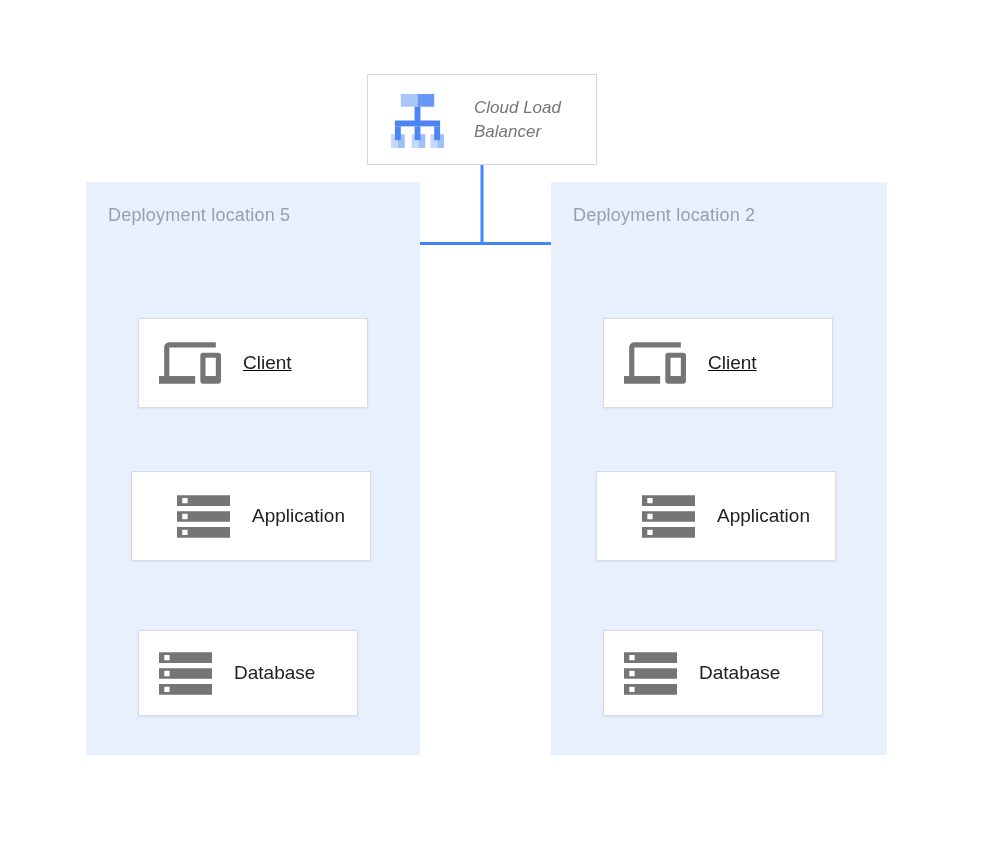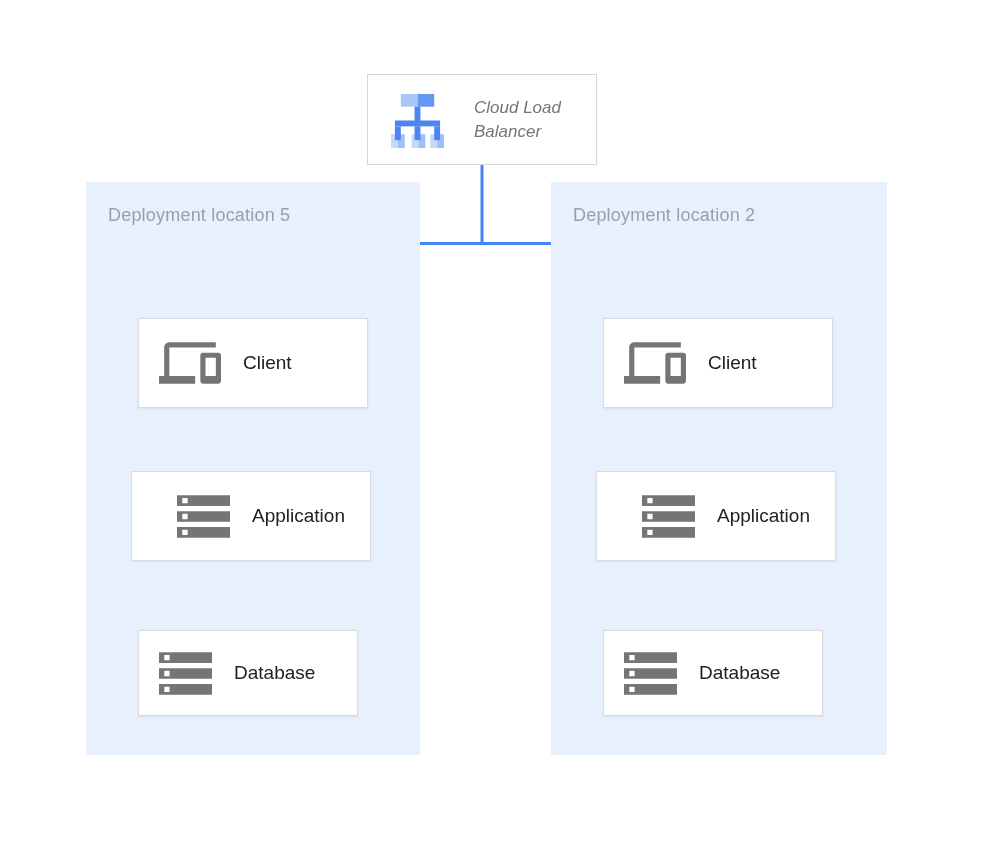--- a/index.html
+++ b/index.html
@@ -49,21 +49,21 @@
     align-items: center;
     padding-left: 20px;
   }
   .node .icon { flex: 0 0 auto; display: block; }
   .node-label {
     margin-left: 22px;
     font-size: 19px;
     color: #202124;
     white-space: nowrap;
   }
-  .row-client      { top: 136px; height: 90px; left: 52px; width: 230px; }
+  .row-client      { top: 136px; height: 90px; left: 52px; width: 230px; text-decoration: underline; }
   .row-application { top: 289px; height: 90px; left: 45px; width: 240px; justify-content: center; }
   .row-database    { top: 448px; height: 86px; left: 52px; width: 220px; }
   
   .lb-node {
     position: absolute;
     left: 367px; top: 74px;
     width: 230px; height: 91px;
     background: #ffffff;
     border: 1px solid #D4D7DA;
     display: flex;

